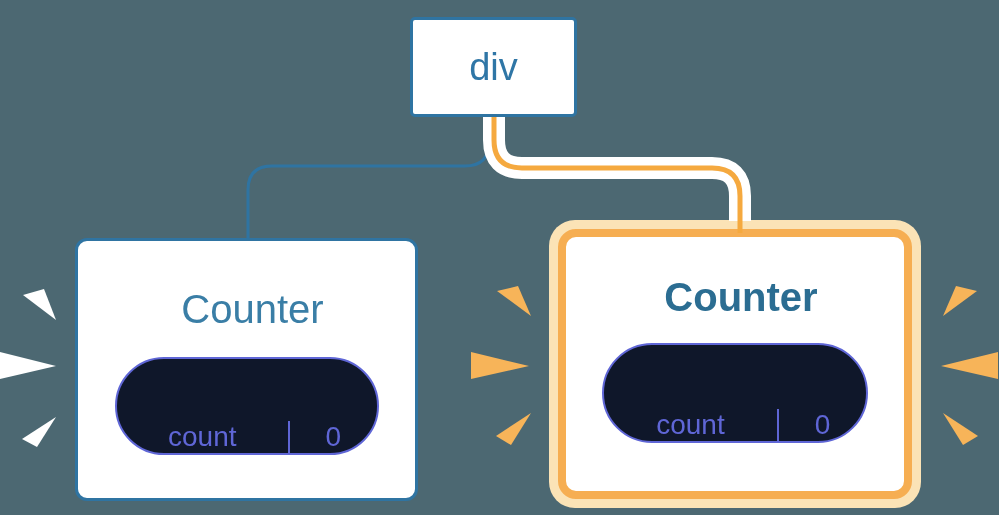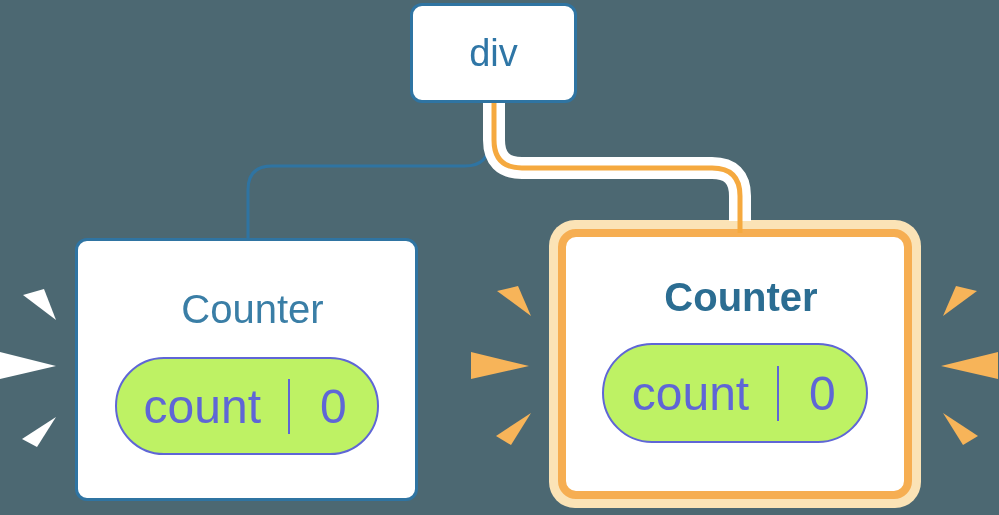--- a/index.html
+++ b/index.html
@@ -6,25 +6,25 @@
   body {
     width: 999px; height: 515px;
     background: var(--background, #4C6872);
     font-family: "Liberation Sans", sans-serif;
     overflow: hidden;
   }
   .stage { position: relative; width: 999px; height: 515px; }
 
   
   .node-div {
-    position: absolute; left: 410px; top: 3px;
+    position: absolute; left: 410px; top: 17px;
     width: 167px; height: 100px; box-sizing: border-box;
     background: #fff;
     border: 3px solid var(--node-border-blue, #2F74A2);
-    border-radius: 12px;
+    border-radius: 5px;
     display: flex; align-items: center; justify-content: center;
     z-index: 4;
   }
   .node-div span {
     font-size: 38px; color: var(--node-text, #2F76A6);
   }
 
   
   .card-left {
     position: absolute; left: 75px; top: 238px;
@@ -59,24 +59,24 @@
     font-size: 40px; line-height: 44px; white-space: nowrap; margin-left: 12px;
   }
   .title-regular { color: var(--title-regular, #3A7EA6); font-weight: 400; margin-bottom: 26px; }
   .title-bold    { color: var(--title-bold, #2B6D92);    font-weight: 700; margin-bottom: 24px; }
 
   
   .pill {
     box-sizing: border-box;
     border: 2px solid var(--pill-purple, #5F66D6);
     border-radius: 60px;
-    display: flex; align-items: center;
+    display: flex; align-items: flex-end;
     color: var(--pill-purple, #5F66D6);
-    font-size: 48px;
-    background: #bef264;
+    font-size: 28px;
+    background: #0f172a;
   }
   .pill-left  { width: 264px; height: 98px; }
   .pill-right { width: 266px; height: 100px; }
   .pill-key {
     flex: 0 0 66%;
     border-right: 2px solid var(--pill-purple, #5F66D6);
     display: flex; align-items: center; justify-content: center;
   }
   .pill-value {
     flex: 1 1 auto;

